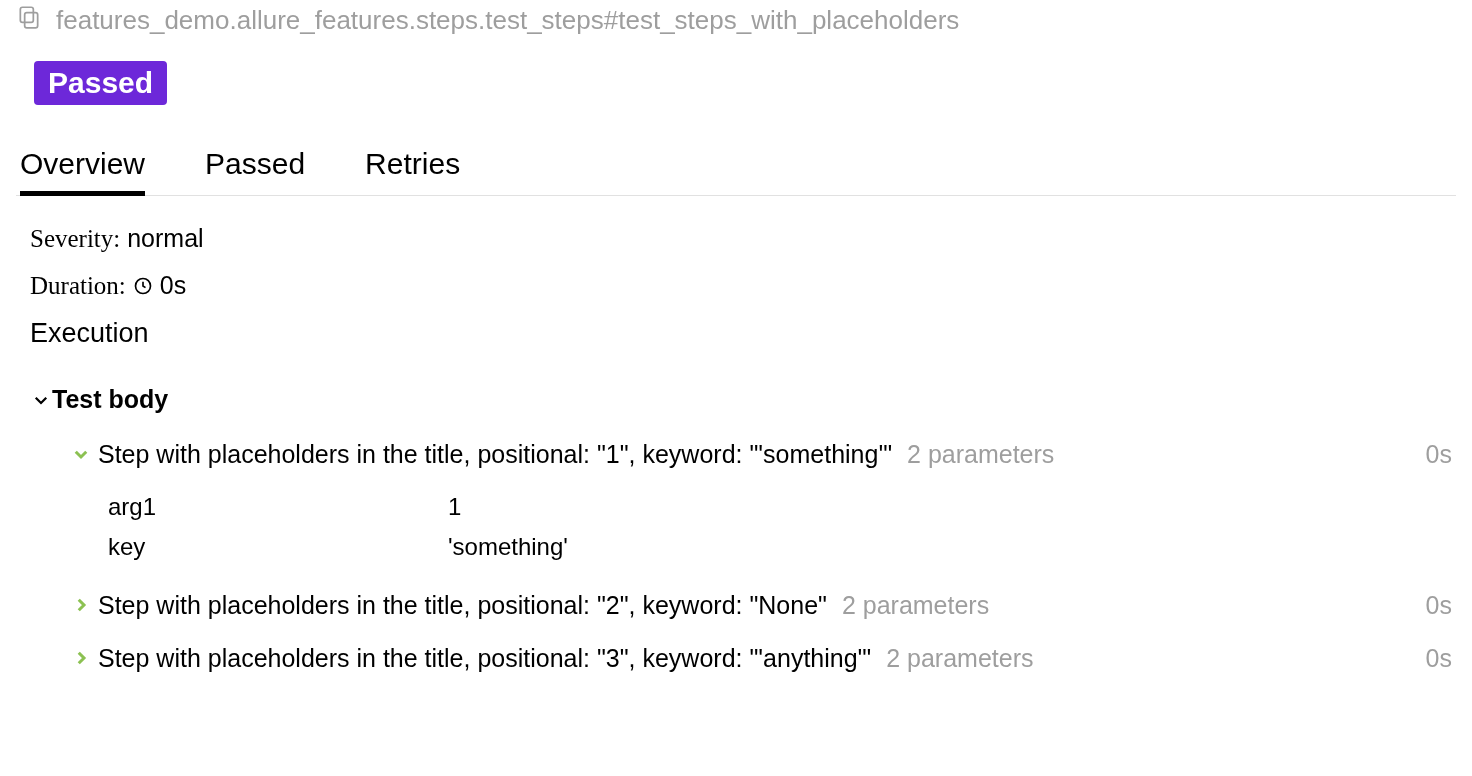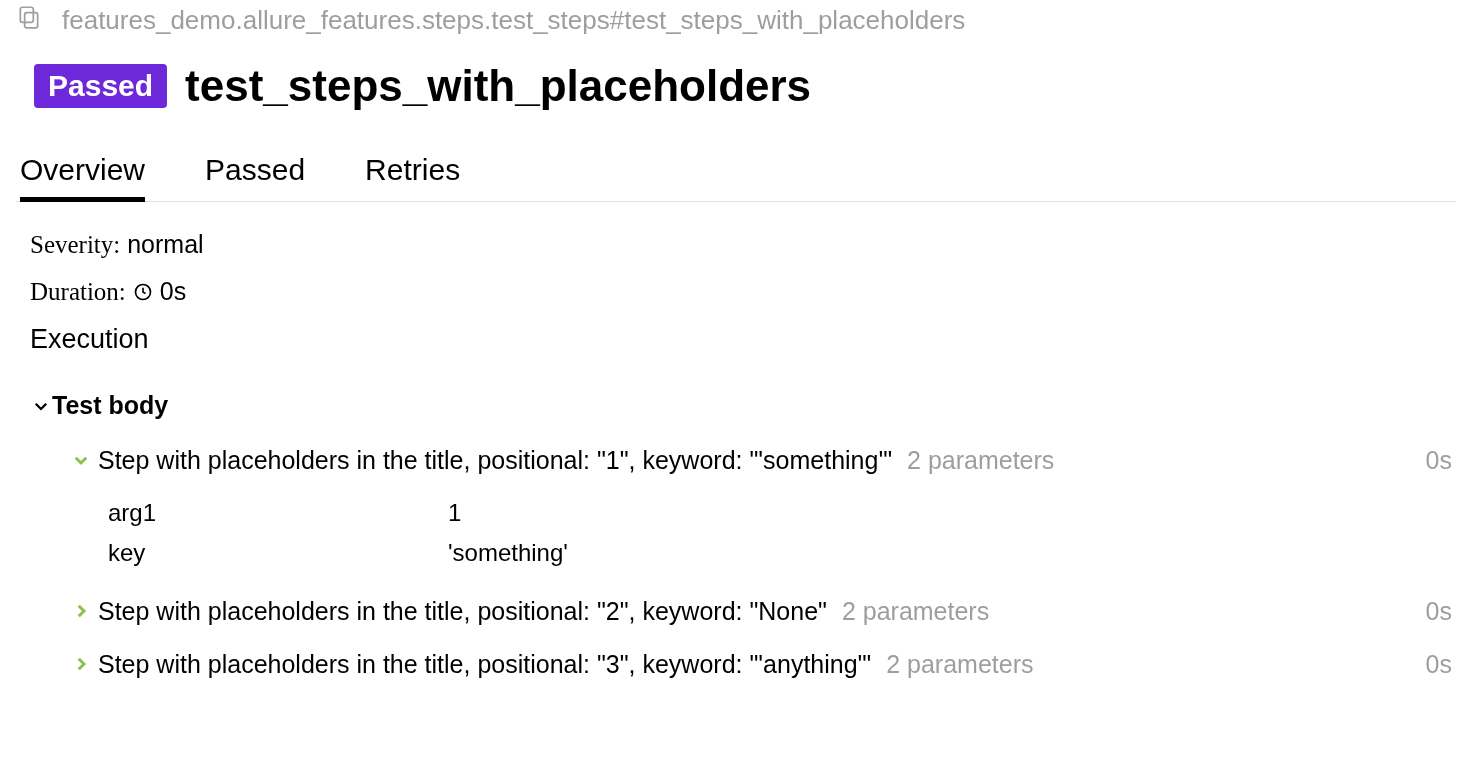--- a/index.html
+++ b/index.html
@@ -9,21 +9,21 @@
     font-family: -apple-system, BlinkMacSystemFont, "Segoe UI", Helvetica, Arial, sans-serif;
     font-size: 24px;
     color: #000;
     background: #fff;
     width: 1472px;
   }
   .wrap { padding: 0 16px 10px 16px; }
   .breadcrumb {
     display: flex;
     align-items: center;
-    gap: 20px;
+    gap: 14px;
     color: #9e9e9e;
     font-size: 26px;
     padding: 4px 0 0 0;
   }
   .breadcrumb .copy-icon svg {
     width: 26px; height: 26px;
     fill: none; stroke: #9e9e9e; stroke-width: 1.6;
   }
   .title-row {
     display: flex;
@@ -136,21 +136,20 @@
       <svg viewBox="0 0 24 24">
           <rect x="8" y="8" width="12" height="14" rx="2"></rect>
           <rect x="4" y="3" width="12" height="14" rx="2"></rect>
         </svg>
     </span>
     <span>features_demo.allure_features.steps.test_steps#test_steps_with_placeholders</span>
   </div>
 
   <div class="title-row">
     <span class="status-badge">Passed</span>
-    <h1 class="title">test_steps_with_placeholders</h1>
   </div>
 
   <div class="tabs">
     <div class="tab active">Overview</div>
     <div class="tab">Passed</div>
     <div class="tab">Retries</div>
   </div>
 
   <div class="section">
     <div class="field">

